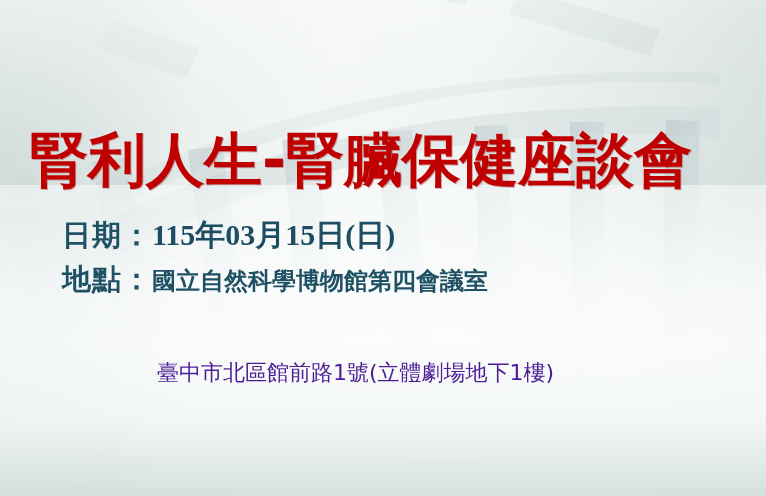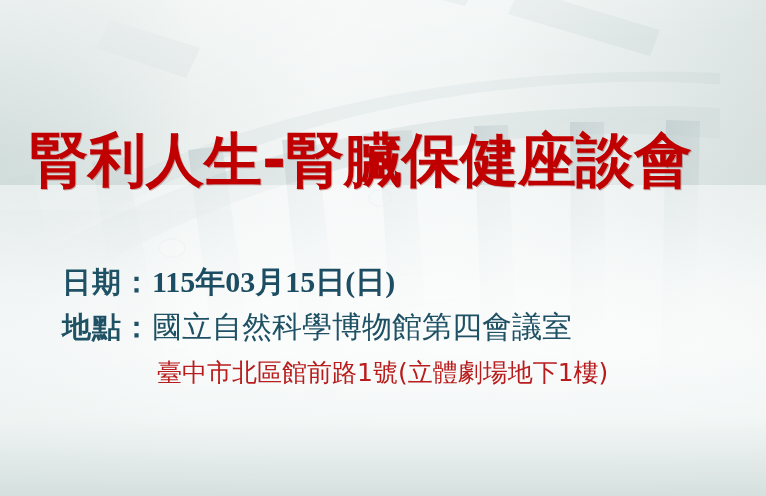--- a/index.html
+++ b/index.html
@@ -81,21 +81,20 @@
     color: #c00000;
     white-space: nowrap;
     text-shadow: 1px 1px 0 rgba(120,0,0,0.30);
   }
 
   .info-block {
     position: absolute;
     left: 62px;
     top: 212px;
     width: 690px;
-    margin-top: 47px;
   }
 
   .info-line {
     white-space: nowrap;
     line-height: 45px;
     height: 45px;
   }
 
   .info-label {
     font-family: "DejaVu Sans", "Liberation Sans", sans-serif;
@@ -107,36 +106,36 @@
 
   .info-value {
     font-family: "Liberation Serif", "DejaVu Serif", serif;
     font-weight: bold;
     font-size: 30px;
     color: #1d4d63;
   }
 
   .info-value-sans {
     font-family: "DejaVu Sans", "Liberation Sans", sans-serif;
-    font-weight: normal;
-    font-size: 30px;
+    font-weight: bold;
+    font-size: 24px;
     color: #1f5165;
     letter-spacing: 0px;
   }
 
   .address-line {
     position: absolute;
     left: 157px;
     top: 352px;
     white-space: nowrap;
     font-family: "DejaVu Sans", "Liberation Sans", sans-serif;
     font-weight: normal;
-    font-size: 25px;
+    font-size: 22px;
     line-height: 42px;
-    color: #b91c1c;
+    color: #4c1d95;
   }
 </style>
 </head>
 <body>
 
 <div id="poster">
 
   <div class="bg-base"></div>
 
   <div class="bg-art">

